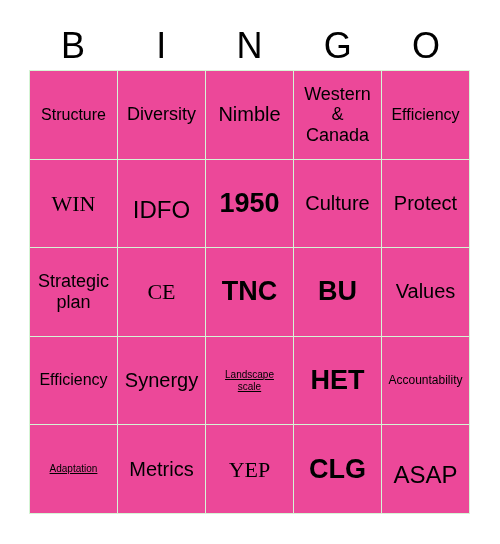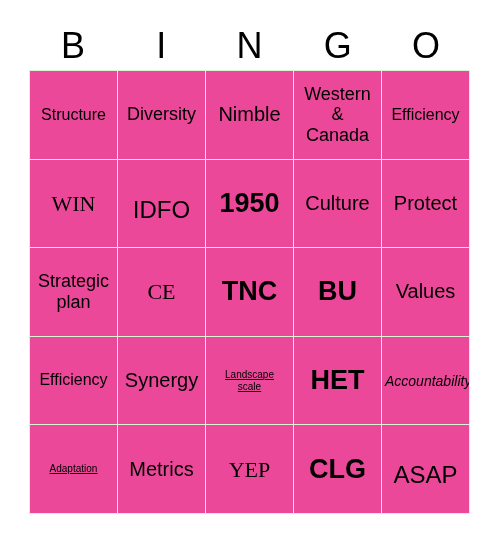--- a/index.html
+++ b/index.html
@@ -71,21 +71,21 @@
   }
   .cell .cell-text {
     display: block;
     width: 100%;
     line-height: 1.15;
     white-space: pre-line;
     word-break: normal;
   }
 
   
-  .fs-xxs .cell-text { font-size: 14px; font-style: italic; }
+  .fs-xxs .cell-text { font-size: 12px; }
   .fs-xs  .cell-text { font-size: 10px; text-decoration: underline; }
   .fs-sm  .cell-text { font-size: 16px; }
   .fs-md  .cell-text { font-size: 18px; }
   .fs-lg  .cell-text { font-size: 20px; }
   .fs-xl  .cell-text { font-size: 24px; margin-top: 12px; }
   .fs-xxl .cell-text { font-size: 27px; font-weight: bold; }
   .fs-3xl .cell-text { font-size: 22px; font-family: Liberation Serif, serif; }
 </style>
 </head>
 <body style="background: rgb(255, 255, 255); color: rgb(0, 0, 0);">

